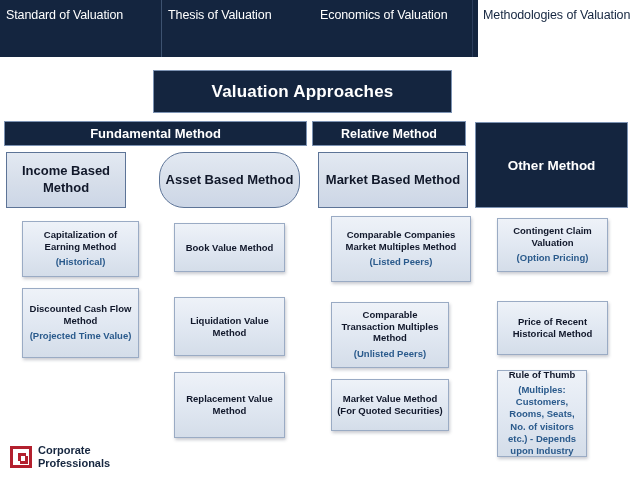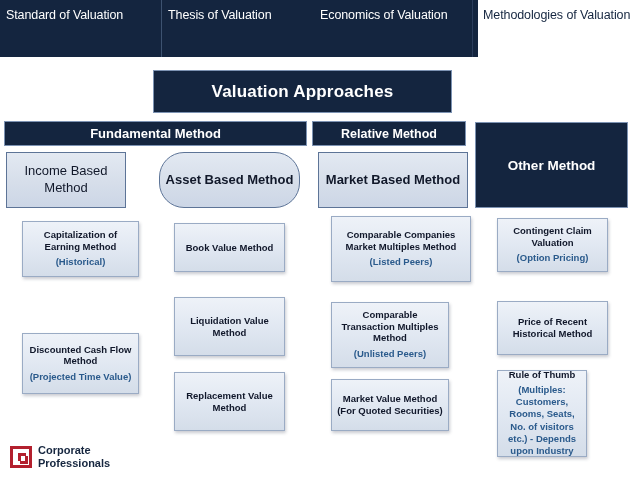--- a/index.html
+++ b/index.html
@@ -140,21 +140,21 @@
     font-size: 13.5px;
   }
 
   
   .box-income {
     left: 6px;
     top: 152px;
     width: 120px;
     height: 56px;
     font-size: 13px;
-    font-weight: normal;
+    font-weight: bold;
     line-height: 1.3;
   }
   .box-asset {
     left: 159px;
     top: 152px;
     width: 141px;
     height: 56px;
     font-size: 13px;
     font-weight: bold;
     line-height: 1.3;
@@ -165,25 +165,25 @@
     top: 152px;
     width: 150px;
     height: 56px;
     font-size: 13px;
     font-weight: bold;
     line-height: 1.3;
   }
 
   
   .leaf-cap   { left: 22px; top: 221px; width: 117px; height: 56px; }
-  .leaf-dcf   { left: 22px; top: 288px; width: 117px; height: 61px; margin-top: 45px; }
+  .leaf-dcf   { left: 22px; top: 288px; width: 117px; height: 70px; }
   
   .leaf-book  { left: 174px; top: 223px; width: 111px; height: 49px; }
   .leaf-liq   { left: 174px; top: 297px; width: 111px; height: 59px; }
-  .leaf-repl  { left: 174px; top: 372px; width: 111px; height: 59px; }
+  .leaf-repl  { left: 174px; top: 372px; width: 111px; height: 66px; }
   
   .leaf-ccm   { left: 331px; top: 216px; width: 140px; height: 66px; }
   .leaf-ctm   { left: 331px; top: 302px; width: 118px; height: 66px; }
   .leaf-mvm   { left: 331px; top: 379px; width: 118px; height: 52px; }
   
   .leaf-cc    { left: 497px; top: 218px; width: 111px; height: 54px; text-align: center; }
   .leaf-pri   { left: 497px; top: 301px; width: 111px; height: 54px; }
   .leaf-rot   { left: 497px; top: 370px; width: 90px; height: 87px; }
 
   .leaf-rot .leaf-sub { margin-top: 3px; line-height: 1.3; }

